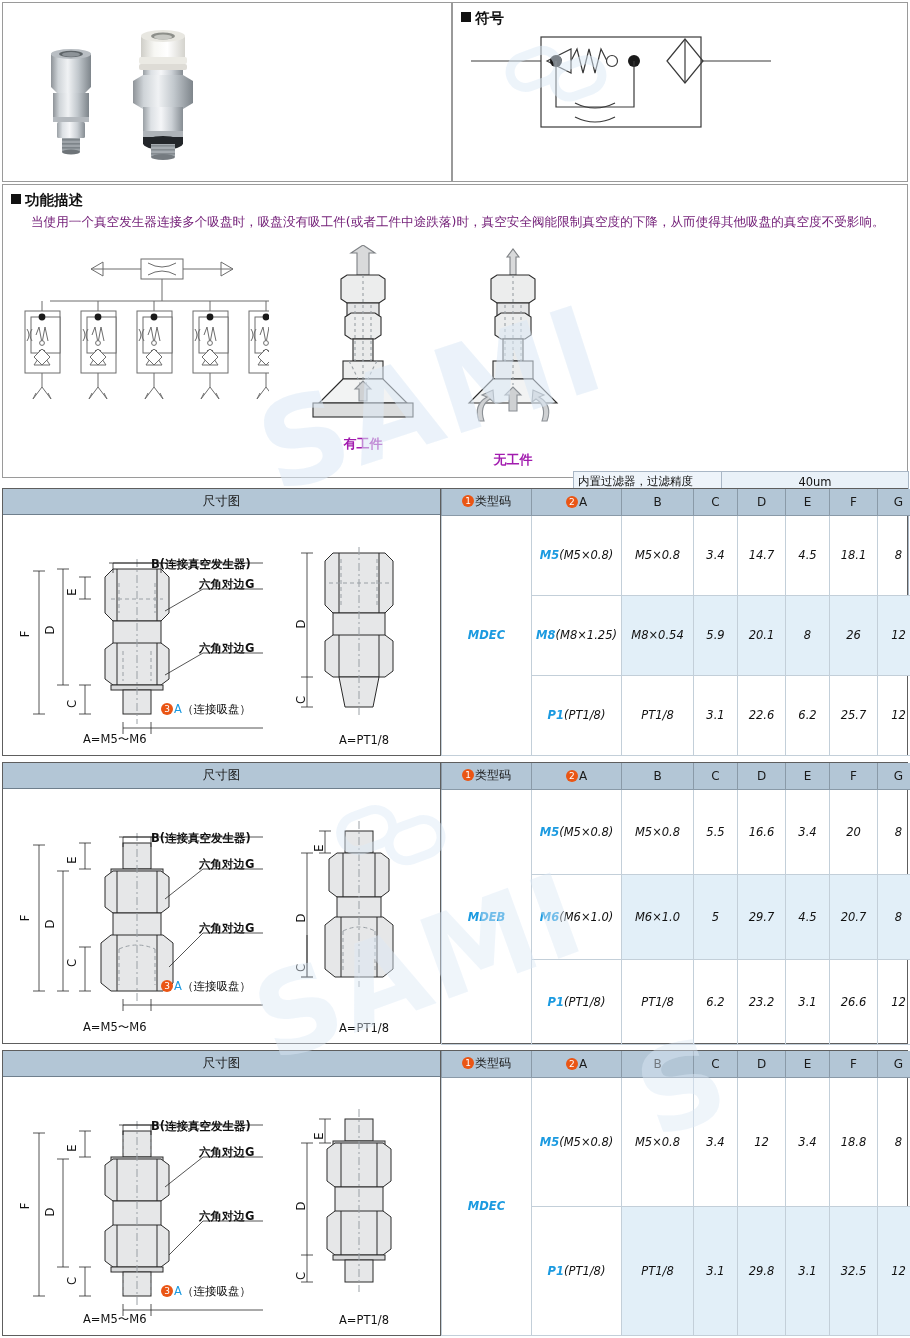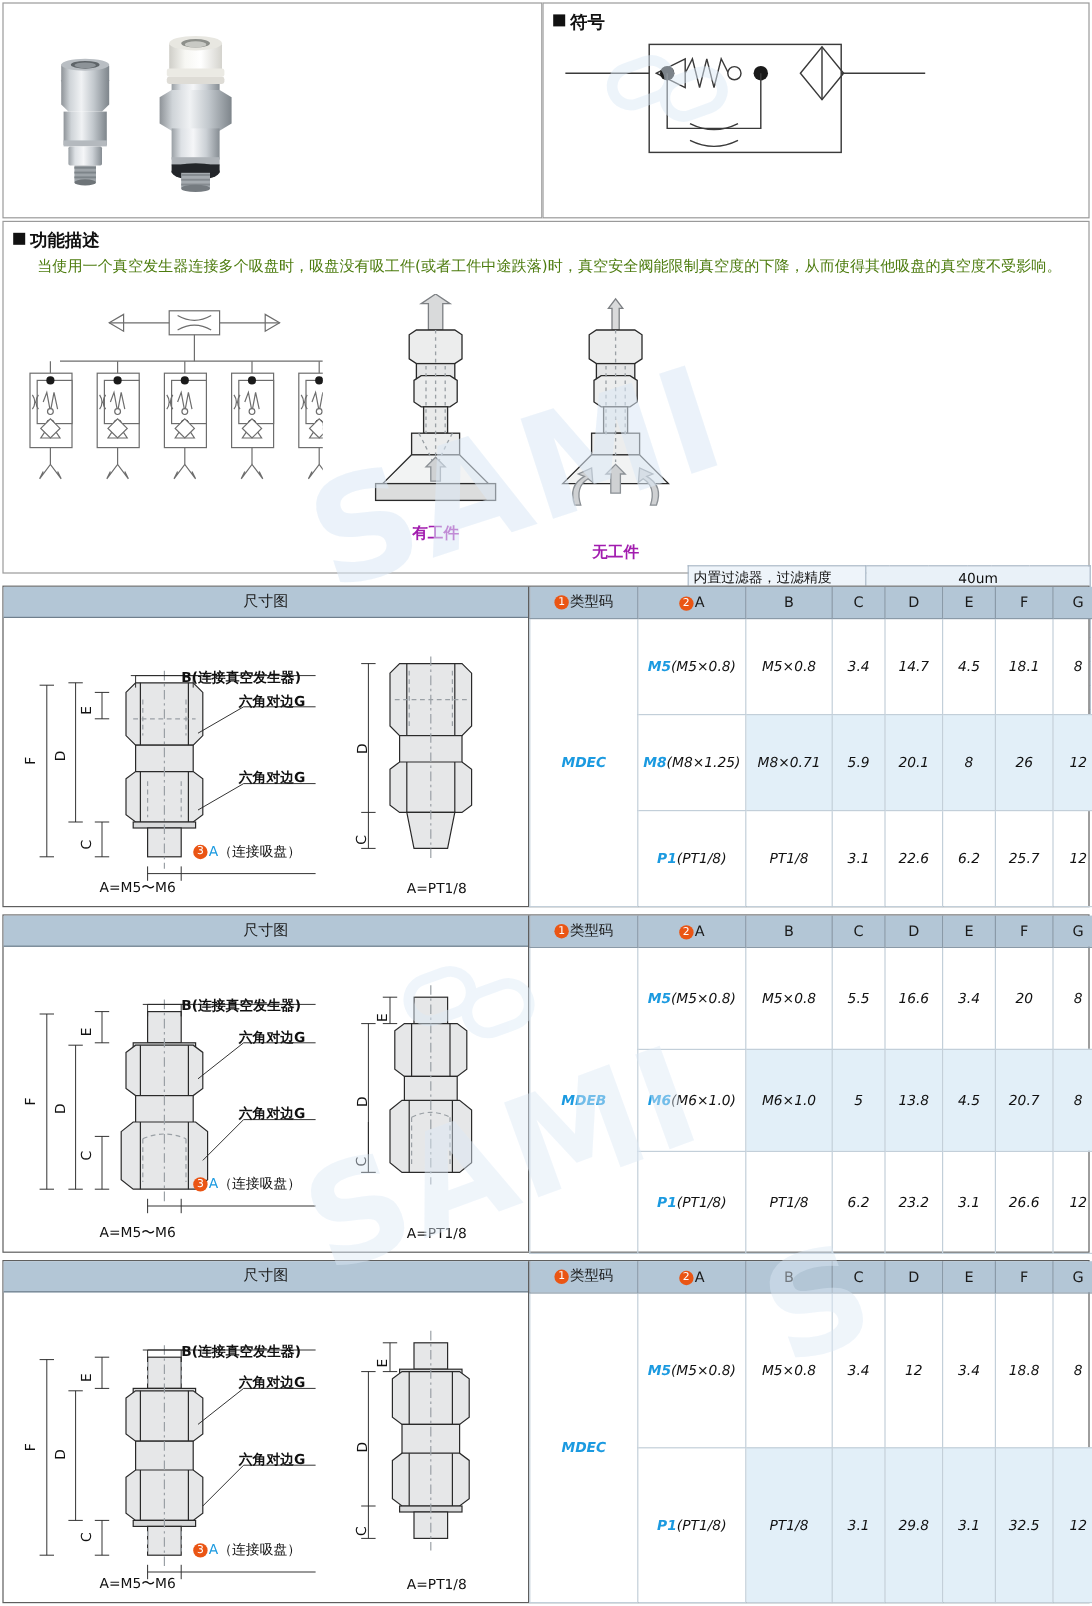--- a/index.html
+++ b/index.html
@@ -31,21 +31,21 @@
   .sec-head .sq { display:inline-block; width:10px; height:10px;
                   background:#111; margin-right:4px; vertical-align:1px; }
 
   
   .photo-wrap { position:absolute; left:18px; top:14px; width:215px; height:160px; }
 
   
   #func-panel { left:2px; top:184px; width:906px; height:294px; }
   #func-title { position:absolute; left:8px; top:6px; }
   #func-text  { position:absolute; left:28px; top:28px; width:870px;
-                font-size:12.6px; line-height:1.45; color:#4d7c0f;
+                font-size:12.6px; line-height:1.45; color:#701a75;
                 font-family:"DejaVu Sans",sans-serif; }
 
   
   #spec-table { position:absolute; left:570px; top:286px; width:336px;
                 border-collapse:collapse; font-size:11.5px;
                 font-family:"DejaVu Sans",sans-serif; }
   #spec-table td { border:1px solid #a9b7c6; padding:2px 4px; height:17px;
                    background:#e9f1f8; text-align:center; color:#111; }
   #spec-table td.lbl { text-align:left; background:#eef4fa; width:148px; }
 
@@ -532,21 +532,21 @@
       <td>M5×0.8</td>
       <td>3.4</td>
       <td>14.7</td>
       <td>4.5</td>
       <td>18.1</td>
       <td>8</td>
     </tr>
             <tr class="hl" style="height: 80px;">
 
       <td class="acol"><span class="blue">M8</span>(M8×1.25)</td>
-      <td>M8×0.71</td>
+      <td>M8×0.54</td>
       <td>5.9</td>
       <td>20.1</td>
       <td>8</td>
       <td>26</td>
       <td>12</td>
     </tr>
             <tr style="height: 80px;">
 
       <td class="acol"><span class="blue">P1</span>(PT1/8)</td>
       <td>PT1/8</td>
@@ -715,21 +715,21 @@
       <td>16.6</td>
       <td>3.4</td>
       <td>20</td>
       <td>8</td>
     </tr>
             <tr class="hl" style="height: 85px;">
 
       <td class="acol"><span class="blue">M6</span>(M6×1.0)</td>
       <td>M6×1.0</td>
       <td>5</td>
-      <td>13.8</td>
+      <td>29.7</td>
       <td>4.5</td>
       <td>20.7</td>
       <td>8</td>
     </tr>
             <tr style="height: 85px;">
 
       <td class="acol"><span class="blue">P1</span>(PT1/8)</td>
       <td>PT1/8</td>
       <td>6.2</td>
       <td>23.2</td>

